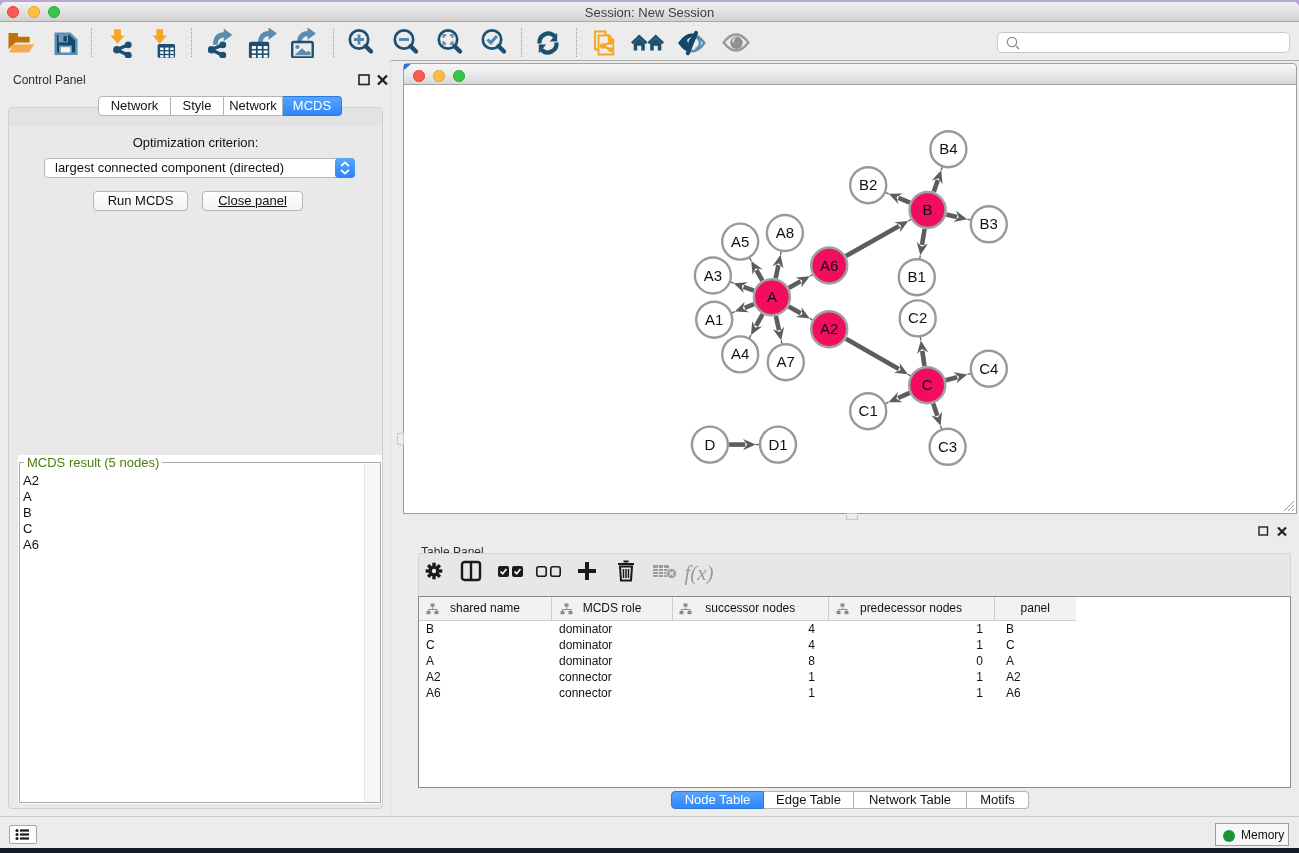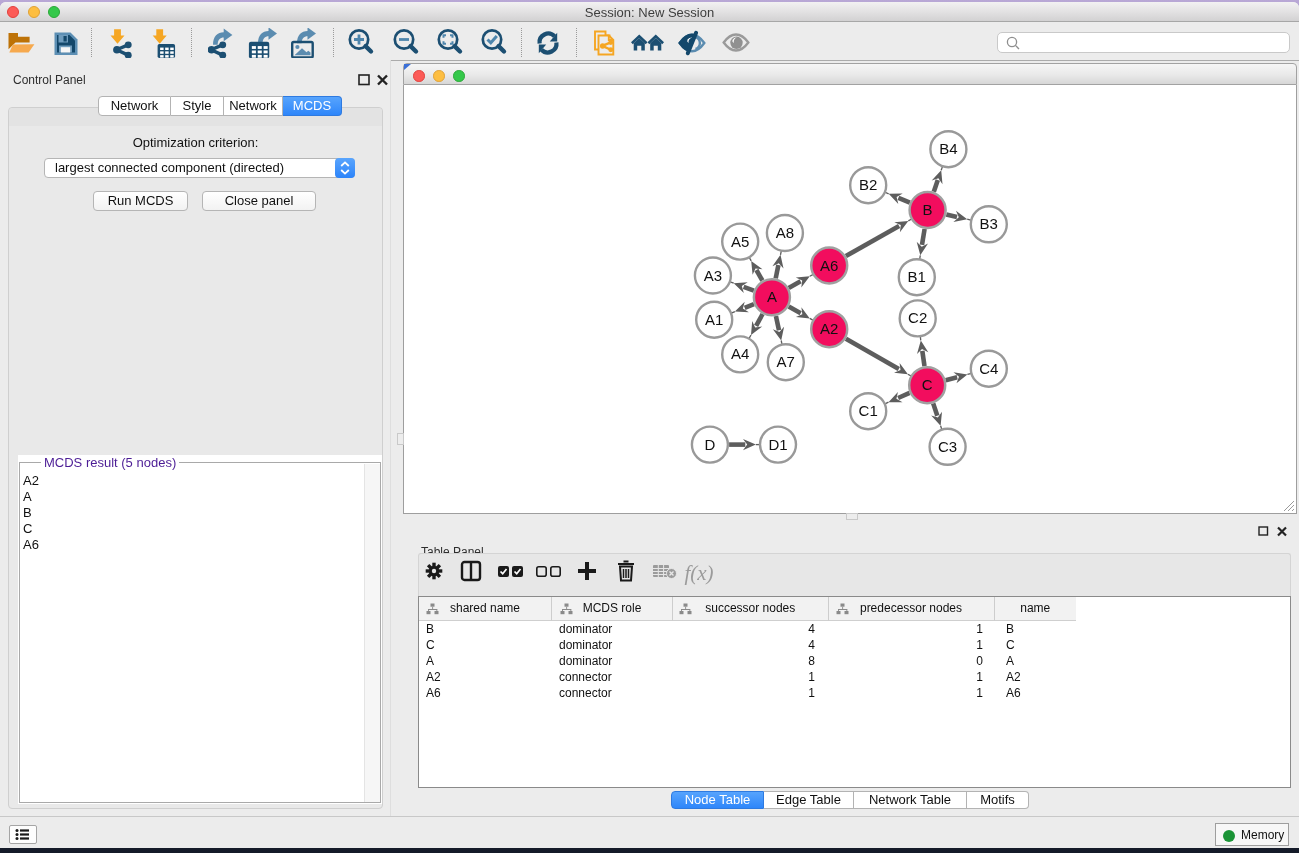--- a/index.html
+++ b/index.html
@@ -21,21 +21,21 @@
 .tab { font-size:13px; color:#111; background:#fff; border:1px solid #b3b3b3; border-left:none; text-align:center; line-height:18px; height:20px; }
 .tab.first { border-left:1px solid #b3b3b3; border-radius:4px 0 0 4px; }
 .tab.last { border-radius:0 4px 4px 0; }
 .tab.sel { background:linear-gradient(180deg,#57a4fd 0%,#2e86fa 100%); color:#fff; border-color:#2e7ae0; }
 #opt-label { position:absolute; left:0; top:75px; width:391px; text-align:center; font-size:13px; color:#111; }
 #dropdown { position:absolute; left:44px; top:98px; width:311px; height:20px; background:#fff; border:1px solid #b5b5b5; border-radius:4px; font-size:13px; color:#111; line-height:18px; padding-left:10px; }
 #dd-btn { position:absolute; right:-1px; top:-1px; width:20px; height:20px; background:linear-gradient(180deg,#5aa5fd 0%,#2c84fa 100%); border-radius:4px; }
 .btn { position:absolute; height:20px; background:linear-gradient(180deg,#ffffff 0%,#f2f2f2 100%); border:1px solid #b5b5b5; border-radius:4px; font-size:13px; color:#111; text-align:center; line-height:18px; }
 #fieldset { position:absolute; left:18px; top:395px; width:364px; height:349px; background:#fff; }
 #fs-border { position:absolute; left:0.5px; top:7px; width:362px; height:341px; border:1px solid #a9a9a9; }
-#fs-legend { position:absolute; left:6px; top:0; background:#fff; padding:0 3px; font-size:13px; color:#4c1d95; line-height:15px;margin-left:17px; }
+#fs-legend { position:absolute; left:6px; top:0; background:#fff; padding:0 3px; font-size:13px; color:#4d7c0f; line-height:15px; }
 #fs-scroll { position:absolute; right:2px; top:9px; width:16px; height:338px; background:#f6f6f6; border-left:1px solid #e4e4e4; }
 .fs-item { position:absolute; left:5px; font-size:13px; color:#111; line-height:15px; }
 #rsep { position:absolute; left:390px; top:58px; width:1px; height:756px; background:#dedede; }
 #netwin { position:absolute; left:403px; top:61px; width:895px; height:452px; }
 #net-tb { position:absolute; left:0; top:0; width:894px; height:22px; background:linear-gradient(180deg,#f6f6f6 0%,#e9e9e9 55%,#d7d7d7 100%); border:1px solid #a2a2a2; border-radius:4px 4px 0 0; }
 #net-tb .tl { position:absolute; top:6px; width:11.5px; height:11.5px; border-radius:50%; }
 #net-title { position:absolute; top:4px; width:100%; text-align:center; font-size:13px; color:#333; }
 #canvas { position:absolute; left:0; top:22px; width:894px; height:429px; background:#fff; border:1px solid #9e9e9e; border-top:none; }
 #tp-title { position:absolute; left:421px; top:523px; font-size:12px; color:#2e2e2e;margin-top:20px; }
 #tp-toolbar { position:absolute; left:418px; top:551px; width:873px; height:43px; background:#e7e7e7; border:1px solid #d4d4d4; border-bottom:none; border-radius:3px 3px 0 0; }
@@ -250,21 +250,21 @@
       <div class="tab sel last" style="width:59px;">MCDS</div>
     </div>
     <div id="opt-label">Optimization criterion:</div>
     <div id="dropdown">largest connected component (directed)
       <div id="dd-btn"><svg width="20" height="20" viewBox="0 0 20 20">
               <path d="M6.2 8 L10 4.4 L13.8 8" fill="none" stroke="#fff" stroke-width="1.8"></path>
               <path d="M6.2 12 L10 15.6 L13.8 12" fill="none" stroke="#fff" stroke-width="1.8"></path>
             </svg></div>
     </div>
     <div class="btn" style="left:93px;top:131px;width:95px;">Run MCDS</div>
-    <div class="btn" style="left:202px;top:131px;width:114px;">Close panel</div>
+    <div class="btn" style="left:202px;top:131px;width:101px;text-decoration:underline;">Close panel</div>
     <div id="fieldset">
       <div id="fs-border"></div>
       <div id="fs-legend">MCDS result (5 nodes)</div>
       <div id="fs-scroll"></div>
       <div class="fs-item" style="top:18px;">A2</div>
       <div class="fs-item" style="top:34px;">A</div>
       <div class="fs-item" style="top:50px;">B</div>
       <div class="fs-item" style="top:66px;">C</div>
       <div class="fs-item" style="top:82px;">A6</div>
     </div>
@@ -497,21 +497,21 @@
       <div class="th" style="left:409.5px;width:166px;"><svg width="13" height="12" viewBox="0 0 13 12" style="position:absolute;left:7px;top:6px;">
               <g fill="#8a8a8a">
                 <rect x="4.5" y="0.5" width="4" height="3.2"></rect>
                 <rect x="0.5" y="8" width="4" height="3.2"></rect>
                 <rect x="8.5" y="8" width="4" height="3.2"></rect>
                 <path d="M6.2 3.7 h0.9 v2.2 h-0.9 z"></path>
                 <path d="M2 6 h9.3 v1 H2 Z"></path>
                 <path d="M2 6.5 h0.9 v1.8 h-0.9 z M10.4 6.5 h0.9 v1.8 h-0.9 z"></path>
               </g>
             </svg>predecessor nodes</div>
-      <div class="th" style="left:575.5px;width:81.5px;border-right:none;">name</div>
+      <div class="th" style="left:575.5px;width:81.5px;border-right:none;">panel</div>
     </div>
     <div class="td" style="left:7px;top:24px;">B</div>
         <div class="td" style="left:140px;top:24px;">dominator</div>
         <div class="td" style="left:253px;top:24px;width:143px;text-align:right;">4</div>
         <div class="td" style="left:409px;top:24px;width:155px;text-align:right;">1</div>
         <div class="td" style="left:587px;top:24px;">B</div>
         <div class="td" style="left:7px;top:40px;">C</div>
         <div class="td" style="left:140px;top:40px;">dominator</div>
         <div class="td" style="left:253px;top:40px;width:143px;text-align:right;">4</div>
         <div class="td" style="left:409px;top:40px;width:155px;text-align:right;">1</div>

